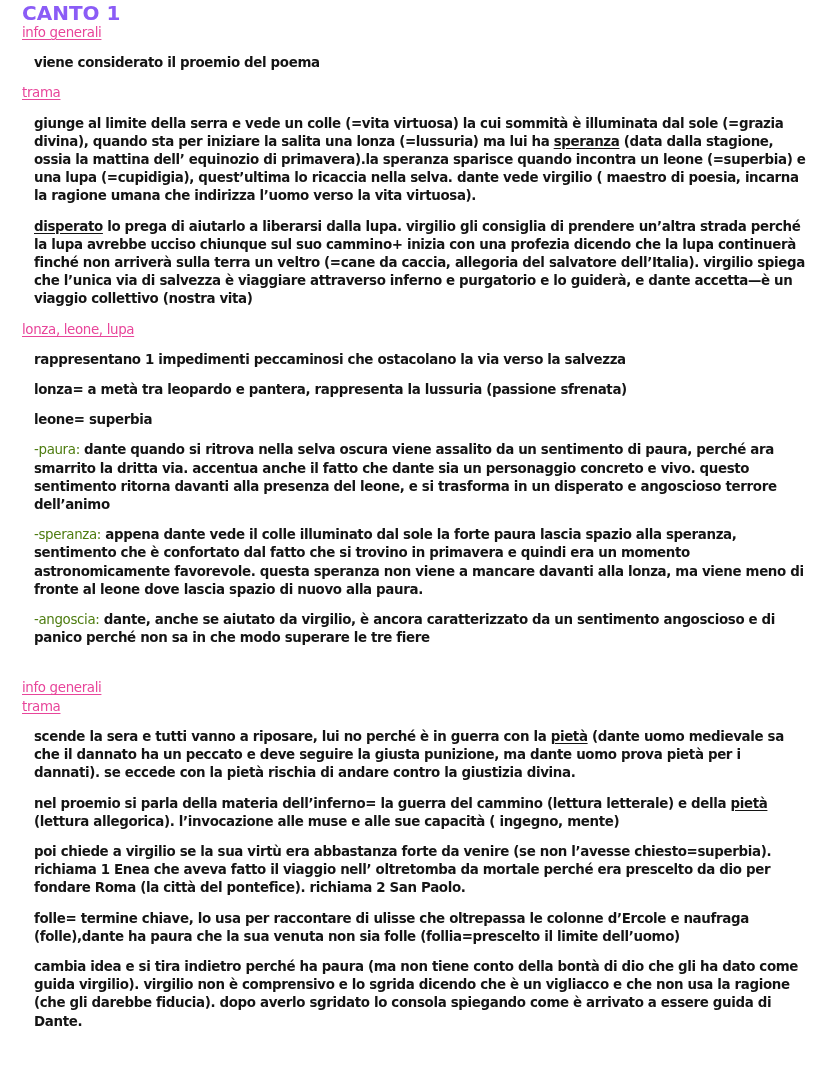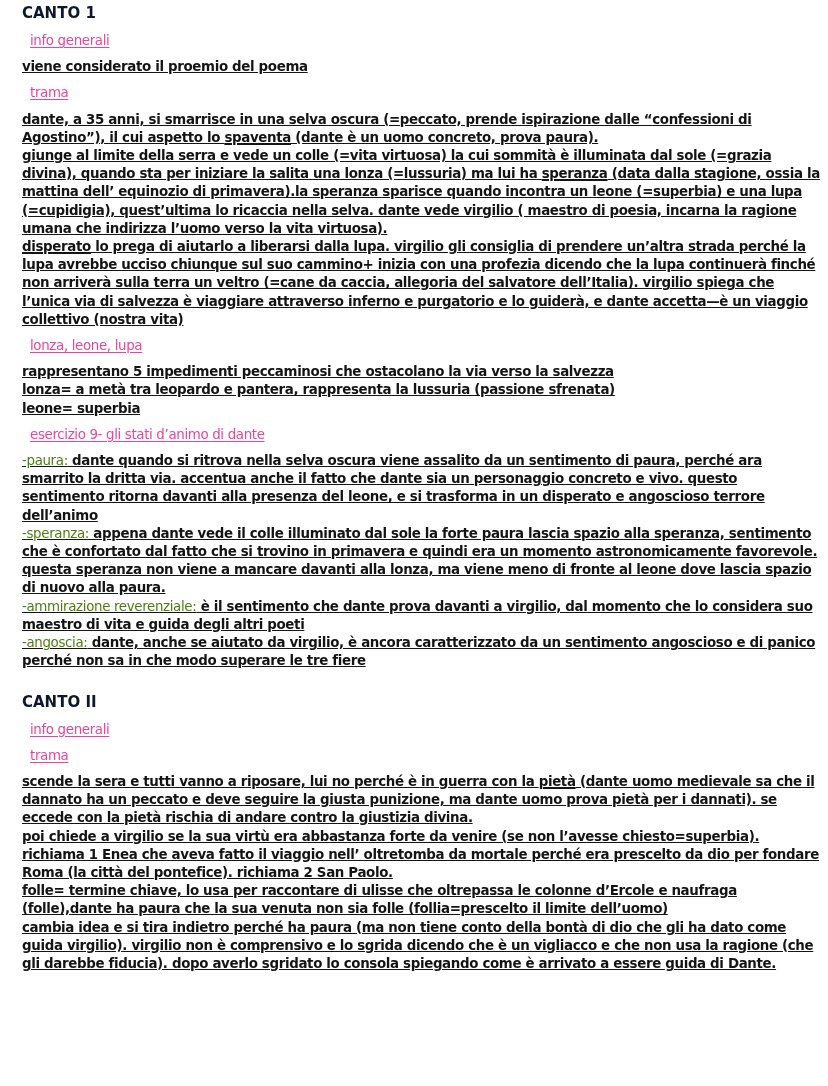--- a/index.html
+++ b/index.html
@@ -4,58 +4,55 @@
 <style>
   html, body { margin: 0; padding: 0; background: #ffffff; }
   body { width: 828px; height: 1086px; overflow: hidden; position: relative; }
   .page {
     position: absolute; left: 22px; top: 2px; width: 800px;
     font-family: "DejaVu Sans", sans-serif;
     font-size: 13.4px; line-height: 18.2px; color: #141414;
     letter-spacing: -0.35px; font-weight: 600;
   }
   .canto-title {
-    color: #0f172a; font-size: 15px; line-height: 22px; font-weight: 700;
+    color: #8b5cf6; font-size: 20px; line-height: 22px; font-weight: 700;
     letter-spacing: 0px; margin: 0;
   }
   .section-head {
     color: #e8459a; text-decoration: underline; text-decoration-thickness: 1px;
-    text-underline-offset: 2px; font-weight: 500; margin: 8px;
+    text-underline-offset: 2px; font-weight: 500; margin: 0;
   }
-  .para { margin: 0; white-space: pre-line; text-decoration: underline; }
+  .para { margin: 12px; white-space: pre-line; }
   .u { text-decoration: underline; text-underline-offset: 2px; }
   .lbl { color: #4d7c0f; font-weight: 500; }
   .gap { height: 20px; }
 </style>
 </head>
 <body>
 
 <div class="page">
 
   <h1 class="canto-title">CANTO 1</h1>
   <div class="section-head">info generali</div>
   <p class="para">viene considerato il proemio del poema</p>
   <div class="section-head">trama</div>
-  <p class="para"><span>dante, a 35 anni, si smarrisce in una selva oscura (=peccato, prende ispirazione dalle “confessioni di Agostino”), il cui aspetto lo </span><span class="u">spaventa</span><span> (dante è un uomo concreto, prova paura).</span></p>
   <p class="para"><span>giunge al limite della serra e vede un colle (=vita virtuosa) la cui sommità è illuminata dal sole (=grazia divina), quando sta per iniziare la salita una lonza (=lussuria) ma lui ha </span><span class="u">speranza</span><span> (data dalla stagione, ossia la mattina dell’ equinozio di primavera).la speranza sparisce quando incontra un leone (=superbia) e una lupa (=cupidigia), quest’ultima lo ricaccia nella selva. dante vede virgilio ( maestro di poesia, incarna la ragione umana che indirizza l’uomo verso la vita virtuosa).</span></p>
   <p class="para"><span class="u">disperato</span><span> lo prega di aiutarlo a liberarsi dalla lupa. virgilio gli consiglia di prendere un’altra strada perché la lupa avrebbe ucciso chiunque sul suo cammino+ inizia con una profezia dicendo che la lupa continuerà finché non arriverà sulla terra un veltro (=cane da caccia, allegoria del salvatore dell’Italia). virgilio spiega che l’unica via di salvezza è viaggiare attraverso inferno e purgatorio e lo guiderà, e dante accetta—è un viaggio collettivo (nostra vita)</span></p>
 
   <div class="section-head">lonza, leone, lupa</div>
-  <p class="para">rappresentano 5 impedimenti peccaminosi che ostacolano la via verso la salvezza</p>
+  <p class="para">rappresentano 1 impedimenti peccaminosi che ostacolano la via verso la salvezza</p>
   <p class="para">lonza= a metà tra leopardo e pantera, rappresenta la lussuria (passione sfrenata)</p>
   <p class="para">leone= superbia</p>
 
-  <div class="section-head">esercizio 9- gli stati d’animo di dante</div>
   <p class="para"><span class="lbl">-paura:</span><span> dante quando si ritrova nella selva oscura viene assalito da un sentimento di paura, perché ara smarrito la dritta via. accentua anche il fatto che dante sia un personaggio concreto e vivo. questo sentimento ritorna davanti alla presenza del leone, e si trasforma in un disperato e angoscioso terrore dell’animo</span></p>
   <p class="para"><span class="lbl">-speranza:</span><span> appena dante vede il colle illuminato dal sole la forte paura lascia spazio alla speranza, sentimento che è confortato dal fatto che si trovino in primavera e quindi era un momento astronomicamente favorevole. questa speranza non viene a mancare davanti alla lonza, ma viene meno di fronte al leone dove lascia spazio di nuovo alla paura.</span></p>
-  <p class="para"><span class="lbl">-ammirazione reverenziale:</span><span> è il sentimento che dante prova davanti a virgilio, dal momento che lo considera suo maestro di vita e guida degli altri poeti</span></p>
   <p class="para"><span class="lbl">-angoscia:</span><span> dante, anche se aiutato da virgilio, è ancora caratterizzato da un sentimento angoscioso e di panico perché non sa in che modo superare le tre fiere</span></p>
 
   <div class="gap"></div>
 
-  <h1 class="canto-title">CANTO II</h1>
   <div class="section-head">info generali</div>
   <div class="section-head">trama</div>
   <p class="para"><span>scende la sera e tutti vanno a riposare, lui no perché è in guerra con la </span><span class="u">pietà</span><span>  (dante uomo medievale sa che il dannato ha un peccato e deve seguire la giusta punizione, ma dante uomo prova pietà per i dannati). se eccede con la pietà rischia di andare contro la giustizia divina.</span></p>
+  <p class="para"><span>nel proemio si parla della materia dell’inferno= la guerra del cammino (lettura letterale) e della </span><span class="u">pietà</span><span> (lettura allegorica).  l’invocazione alle muse e alle sue capacità ( ingegno, mente)</span></p>
   <p class="para">poi chiede a virgilio se la sua virtù era abbastanza forte da venire (se non l’avesse chiesto=superbia). richiama 1 Enea che aveva fatto il viaggio nell’ oltretomba da mortale perché era prescelto da dio per fondare Roma (la città del pontefice). richiama 2 San Paolo.</p>
   <p class="para">folle= termine chiave, lo usa per raccontare di ulisse che oltrepassa le colonne d’Ercole e naufraga (folle),dante ha paura che la sua venuta non sia folle (follia=prescelto il limite dell’uomo)</p>
   <p class="para">cambia idea e si tira indietro perché ha paura (ma non tiene conto della bontà di dio che gli ha dato come guida virgilio). virgilio non è comprensivo e lo sgrida dicendo che è un vigliacco e che non usa la ragione (che gli darebbe fiducia). dopo averlo sgridato lo consola spiegando come è arrivato a essere guida di Dante.</p>
 </div>
 
 </body></html>

